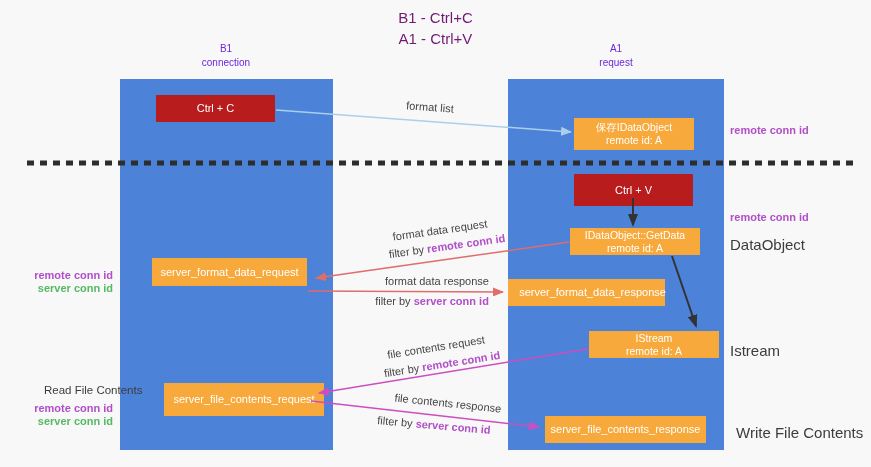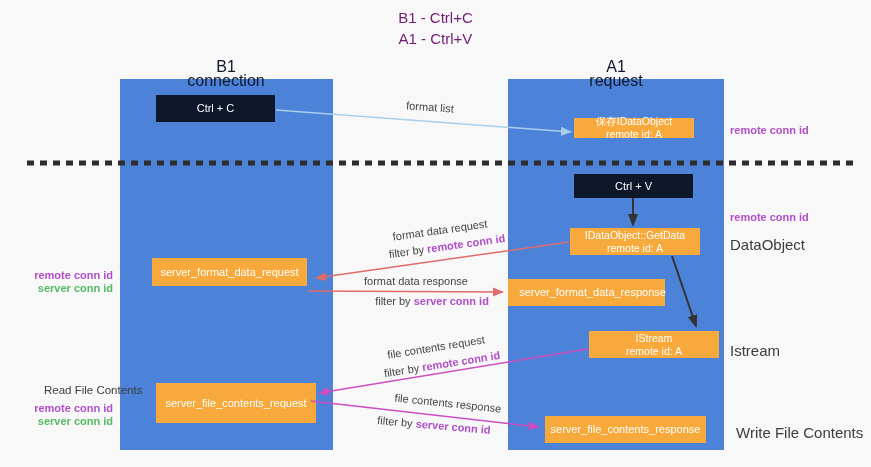--- a/index.html
+++ b/index.html
@@ -6,28 +6,28 @@
   body { font-family: "Liberation Sans", sans-serif; background: #f8f8f8; }
   .canvas { position: relative; width: 871px; height: 467px; background: #f8f8f8; overflow: hidden; }
 
   .title { position: absolute; top: 7px; left: 0; width: 100%; text-align: center;
            font-size: 15px; line-height: 21px; color: #701a75; z-index: 2; }
 
   .lane { position: absolute; top: 79px; height: 371px; background: #4d82d9; z-index: 1; }
   .lane-left  { left: 120px; width: 213px; }
   .lane-right { left: 508px; width: 216px; }
 
-  .lane-header { position: absolute; top: 60px; width: 120px; text-align: center;
-                 font-size: 16px; line-height: 14px; color: #0f172a; z-index: 2; }
+  .lane-header { position: absolute; top: 42px; width: 120px; text-align: center;
+                 font-size: 10px; line-height: 14px; color: #6d28d9; z-index: 2; }
 
   .node { position: absolute; z-index: 4; color: #fff; display: flex; flex-direction: column;
           align-items: center; justify-content: center; text-align: center;
           font-size: 11px; line-height: 13px; }
   .orange   { background: #f7a93c; }
-  .greenbox { background: #0f172a; }
+  .greenbox { background: #b91c1c; }
   .two { font-size: 10.5px; }
 
   .side-label { position: absolute; font-size: 15px; color: #3c3c3c; z-index: 2; white-space: nowrap; }
   .bold-purple { color: #b14fc8; font-weight: bold; font-size: 11px; }
   .bold-green  { color: #55b964; font-weight: bold; font-size: 11px; }
   .left-col { left: 0; width: 113px; text-align: right; }
 
   .mid-label { position: absolute; font-size: 11px; color: #454545; z-index: 2; white-space: nowrap; }
   .emph-purple { color: #b14fc8; font-weight: bold; }
 
@@ -52,26 +52,26 @@
     <div>request</div>
   </div>
 
   <div class="lane lane-left"></div>
   <div class="lane lane-right"></div>
 
   <div class="node greenbox" style="left:156px;top:95px;width:119px;height:27px;">
     <div>Ctrl + C</div>
   </div>
 
-  <div class="node orange two" style="left:574px;top:118px;width:120px;height:20px;">
+  <div class="node orange two" style="left:574px;top:118px;width:120px;height:32px;">
     <div>保存IDataObject</div>
     <div>remote id: A</div>
   </div>
 
-  <div class="node greenbox" style="left:574px;top:174px;width:119px;height:24px;">
+  <div class="node greenbox" style="left:574px;top:174px;width:119px;height:32px;">
     <div>Ctrl + V</div>
   </div>
 
   <div class="node orange two" style="left:570px;top:228px;width:130px;height:27px;">
     <div>IDataObject::GetData</div>
     <div>remote id: A</div>
   </div>
 
   <div class="node orange" style="left:152px;top:258px;width:155px;height:28px;">
     <div>server_format_data_request</div>
@@ -79,21 +79,21 @@
 
   <div class="node orange" style="left:508px;top:279px;width:157px;height:27px;padding-left:12px;">
     <div>server_format_data_response</div>
   </div>
 
   <div class="node orange two" style="left:589px;top:331px;width:130px;height:27px;">
     <div>IStream</div>
     <div>remote id: A</div>
   </div>
 
-  <div class="node orange" style="left:156px;top:383px;width:160px;height:40px;">
+  <div class="node orange" style="left:164px;top:383px;width:160px;height:33px;">
     <div>server_file_contents_request</div>
   </div>
 
   <div class="node orange" style="left:545px;top:416px;width:161px;height:27px;">
     <div>server_file_contents_response</div>
   </div>
 
   <div class="side-label bold-purple" style="left:730px;top:124px;">remote conn id</div>
   <div class="side-label bold-purple" style="left:730px;top:211px;">remote conn id</div>
   <div class="side-label" style="left:730px;top:236px;">DataObject</div>
@@ -107,21 +107,21 @@
   <div class="side-label bold-green left-col" style="top:415px;">server conn id</div>
 
   <div class="mid-label" style="left:430px;top:107px;transform:translate(-50%,-50%) rotate(4deg);">format list</div>
 
   <div class="mid-label" style="left:440px;top:230px;transform:translate(-50%,-50%) rotate(-8deg);">format data request</div>
   <div class="mid-label" style="left:447px;top:246px;transform:translate(-50%,-50%) rotate(-8deg);">
     <span>filter by</span>
     <span class="emph-purple">remote conn id</span>
   </div>
 
-  <div class="mid-label" style="left:416px;top:281px;transform:translate(-50%,-50%);text-align:center;">format data response</div>
+  <div class="mid-label" style="left:437px;top:281px;transform:translate(-50%,-50%);text-align:center;">format data response</div>
   <div class="mid-label" style="left:432px;top:301px;transform:translate(-50%,-50%);">
     <span>filter by</span>
     <span class="emph-purple">server conn id</span>
   </div>
 
   <div class="mid-label" style="left:436px;top:347px;transform:translate(-50%,-50%) rotate(-9deg);">file contents request</div>
   <div class="mid-label" style="left:442px;top:364px;transform:translate(-50%,-50%) rotate(-9deg);">
     <span>filter by</span>
     <span class="emph-purple">remote conn id</span>
   </div>

